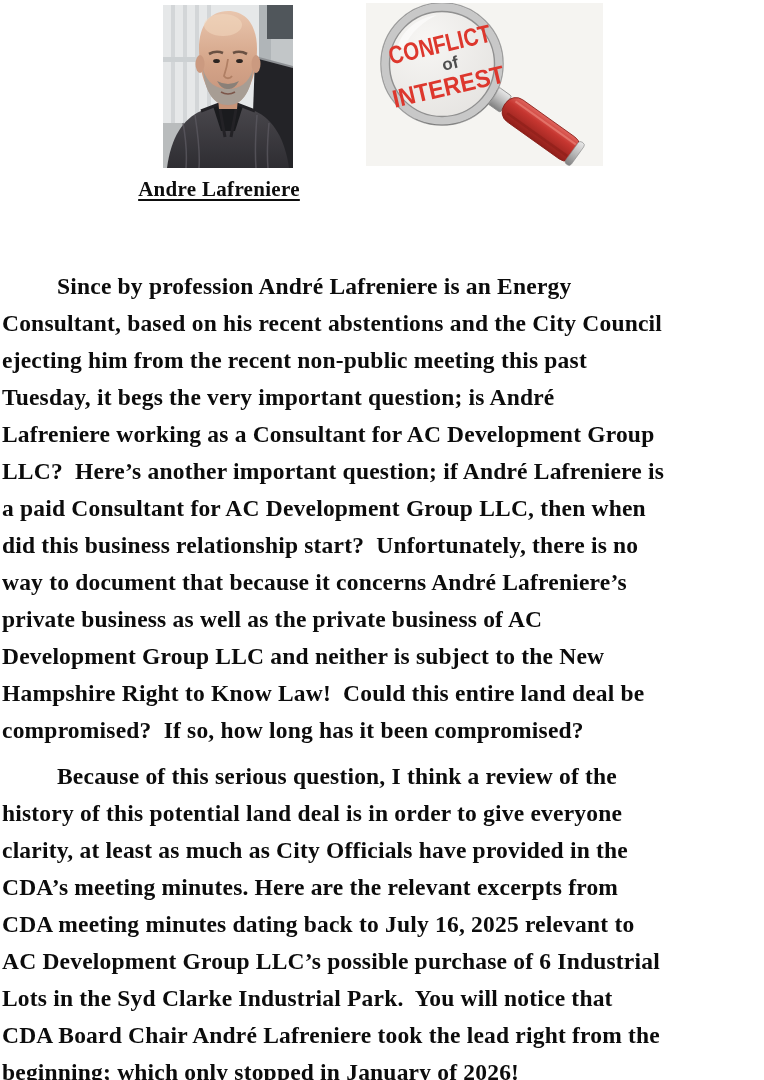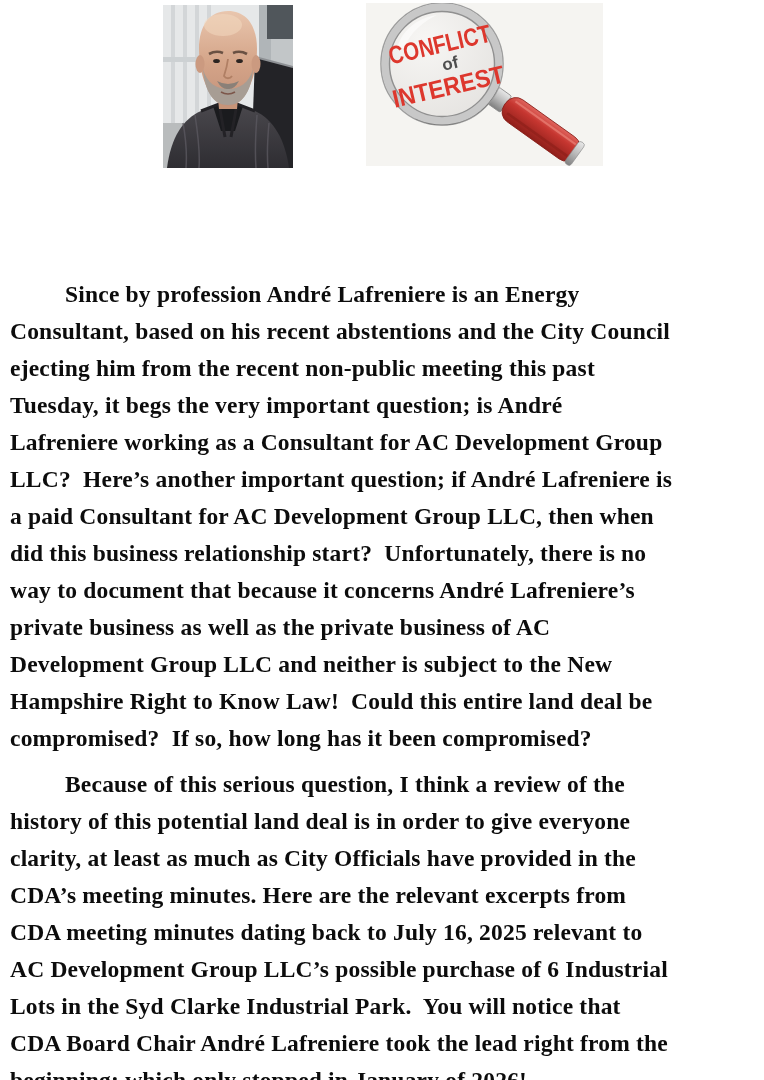--- a/index.html
+++ b/index.html
@@ -45,21 +45,21 @@
     position: absolute;
     left: 2px; top: 268px;
     width: 762px;
     font-weight: bold;
     font-size: 23.5px;
     line-height: 37px;
     letter-spacing: 0.2px;
     color: #0c0c0c;
   }
   .article p {
-    margin: 8px;
+    margin: 0;
     white-space: pre;
     text-indent: 55px;
   }
   .article p + p { margin-top: 9px; }
 </style>
 </head>
 <body>
 
 <div class="page">
 
@@ -99,20 +99,21 @@
       <path d="M70,48 Q77,45 84,49" stroke="#6a5143" stroke-width="2.6" fill="none"></path>
       <ellipse cx="53.5" cy="56" rx="3.4" ry="2" fill="#2c2421"></ellipse>
       <ellipse cx="76.5" cy="56" rx="3.4" ry="2" fill="#2c2421"></ellipse>
       <path d="M65,54 C64,62 62,68 61,71 C63,74 67,74 69,71" stroke="#b07f64" stroke-width="1.8" fill="none"></path>
       <path d="M40,64 C42,88 51,100 65,100 C79,100 88,88 90,64 C86,78 77,84 65,84 C53,84 44,78 40,64 Z" fill="#a79d94"></path>
       <path d="M54,76 Q65,82 76,76 Q71,85 65,84 Q59,85 54,76 Z" fill="#8a8078"></path>
       <path d="M58,87 Q65,91 72,87" stroke="#7c564a" stroke-width="1.6" fill="none"></path>
     </svg>
   </div>
 
+  <div class="portrait-caption">Andre Lafreniere</div>
 
   <div class="magnifier">
     <svg viewBox="0 0 237 163" xmlns="http://www.w3.org/2000/svg">
       <defs>
         <linearGradient id="mg-handle" x1="0" y1="0" x2="0" y2="1">
           <stop offset="0" stop-color="#e0655e"></stop>
           <stop offset="0.35" stop-color="#c63630"></stop>
           <stop offset="1" stop-color="#8f1f1a"></stop>
         </linearGradient>
         <linearGradient id="mg-silver" x1="0" y1="0" x2="0" y2="1">

